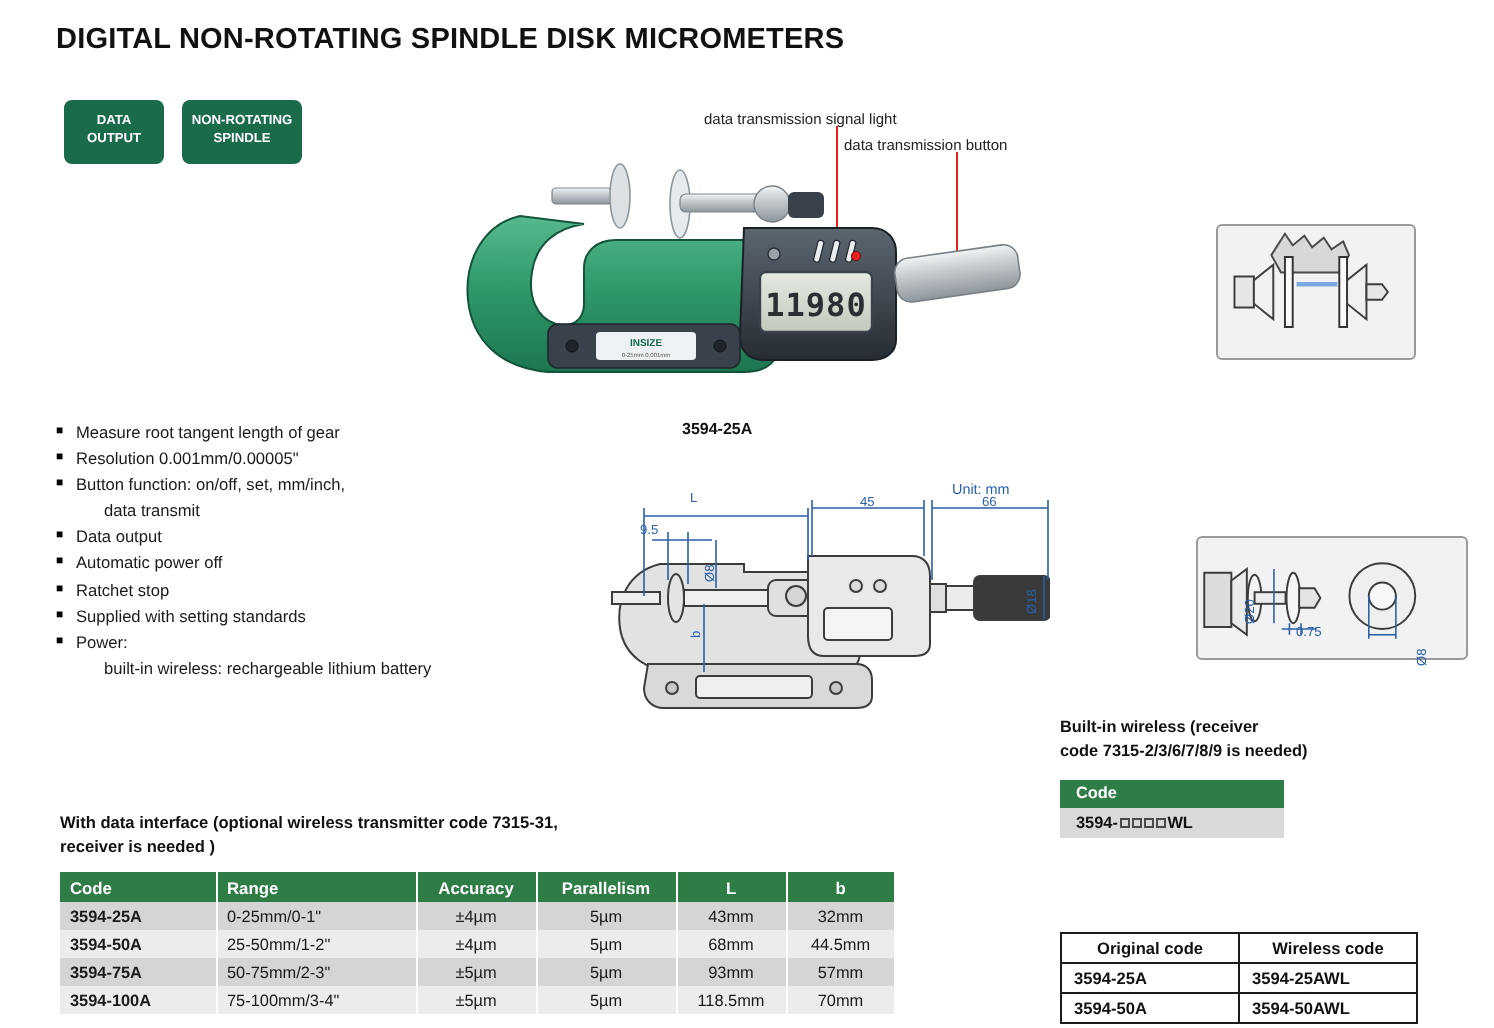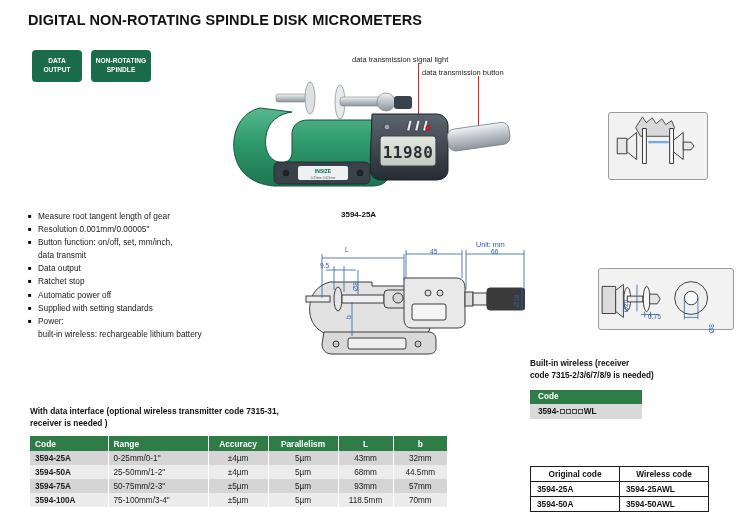--- a/index.html
+++ b/index.html
@@ -40,21 +40,21 @@
     position: absolute; left: 341px; top: 210px;
     font-size: 8px; font-weight: bold; color: #111;
   }
 
   
   .features { position: absolute; left: 28px; top: 210px; width: 275px; }
   .feat-row { display: flex; font-size: 8.3px; line-height: 13.1px; color: #1a1a1a; }
   .feat-marker {
     width: 10px; flex: none; color: #000; font-size: 6px; line-height: 13.1px;
   }
-  .feat-sub { margin-left: 10px; font-size: 8.3px; line-height: 13.1px; color:#1a1a1a; }
+  .feat-sub { margin-left: 24px; font-size: 8.3px; line-height: 13.1px; color:#1a1a1a; }
 
   
   .frame-box {
     position: absolute; background: #f2f2f2;
     border: 1px solid #9a9a9a; border-radius: 3px;
   }
   .gear-box { left: 608px; top: 112px; width: 100px; height: 68px; }
   .disk-box { left: 598px; top: 268px; width: 136px; height: 62px; }
 
   
@@ -230,25 +230,25 @@
       <span class="feat-marker">■</span>
       <span>Button function: on/off, set, mm/inch,</span>
     </div>
     <div class="feat-sub">data transmit</div>
     <div class="feat-row">
       <span class="feat-marker">■</span>
       <span>Data output</span>
     </div>
     <div class="feat-row">
       <span class="feat-marker">■</span>
+      <span>Automatic power off</span>
+    </div>
+    <div class="feat-row">
+      <span class="feat-marker">■</span>
       <span>Ratchet stop</span>
-    </div>
-    <div class="feat-row">
-      <span class="feat-marker">■</span>
-      <span>Automatic power off</span>
     </div>
     <div class="feat-row">
       <span class="feat-marker">■</span>
       <span>Supplied with setting standards</span>
     </div>
     <div class="feat-row">
       <span class="feat-marker">■</span>
       <span>Power:</span>
     </div>
     <div class="feat-sub">built-in wireless: rechargeable lithium battery</div>

